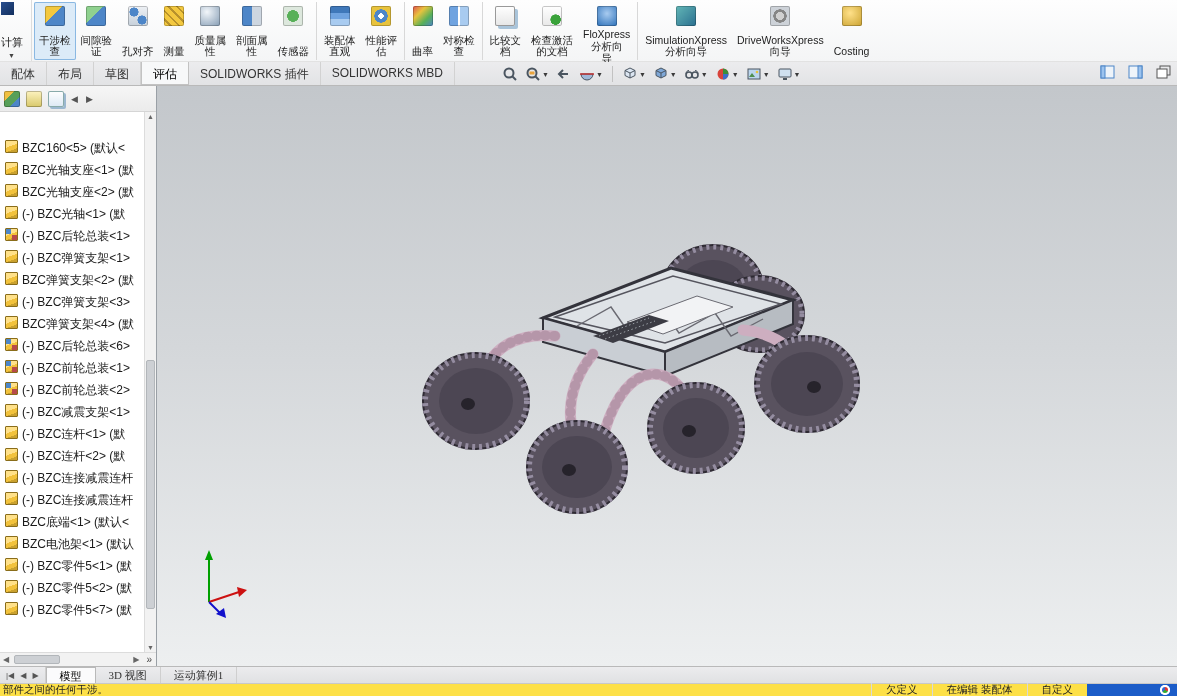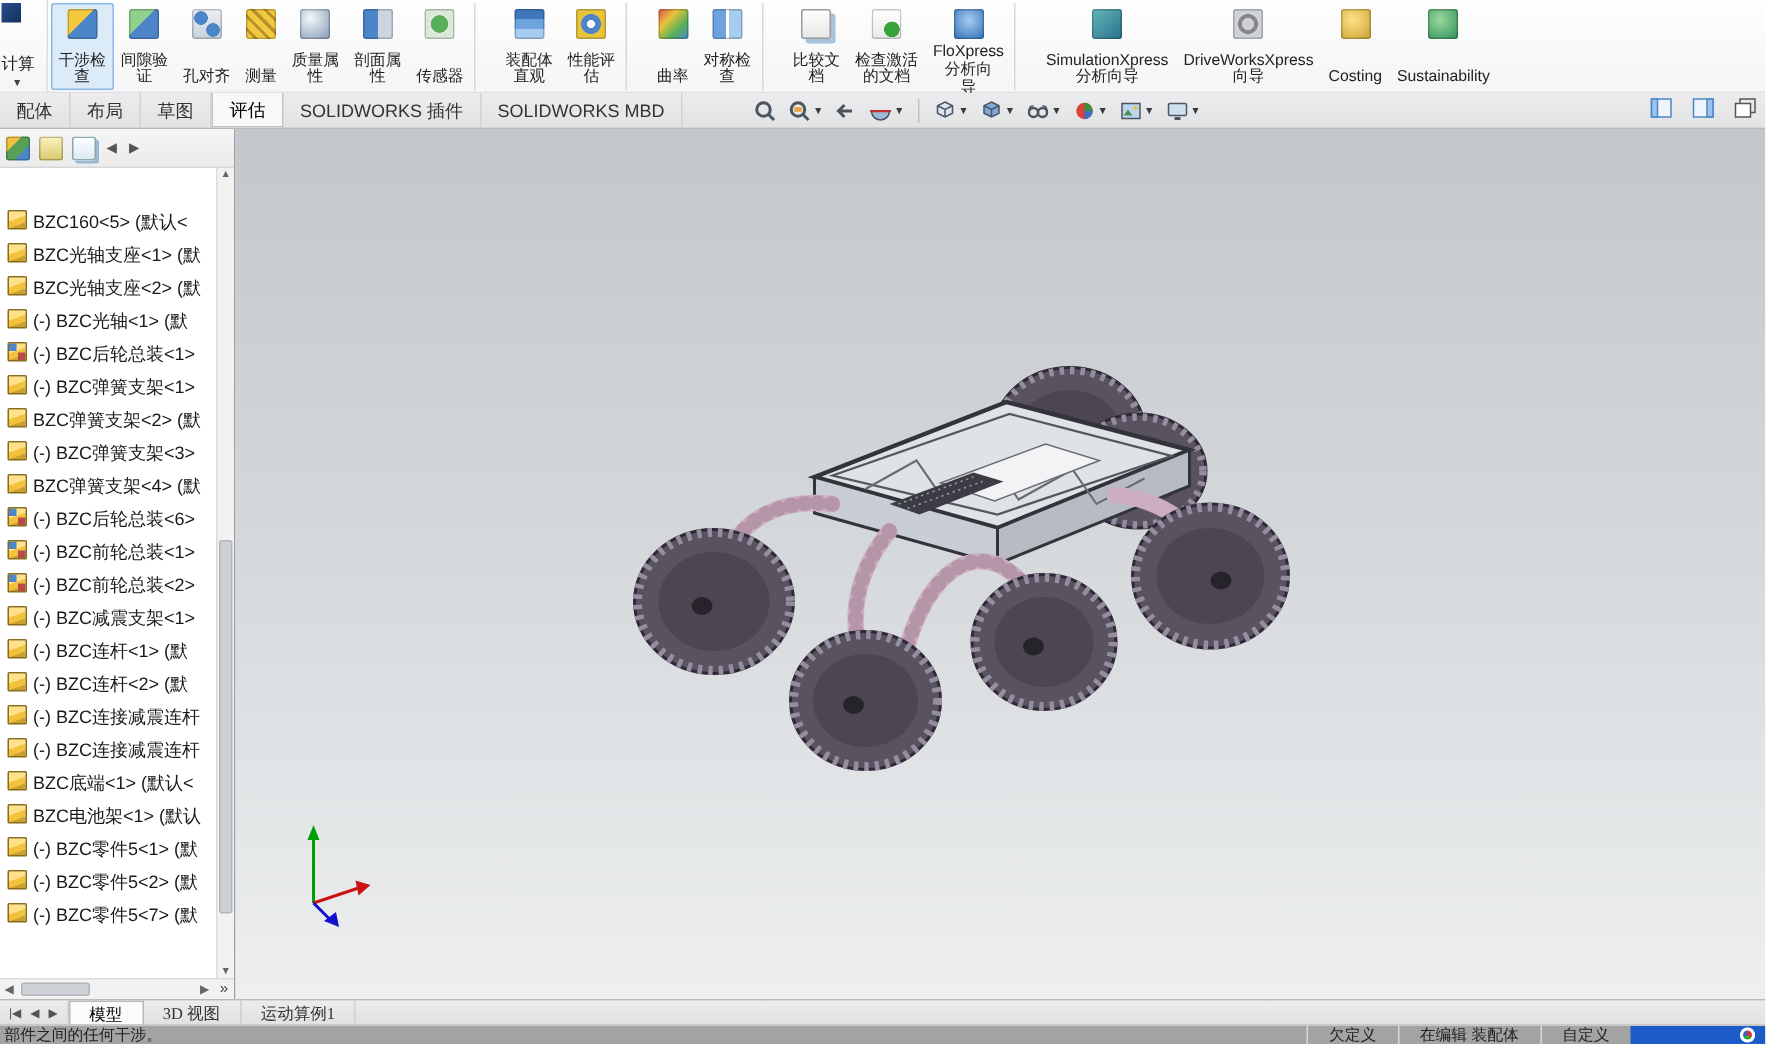--- a/index.html
+++ b/index.html
@@ -13,21 +13,21 @@
             display:flex; align-items:stretch; }
   .cut-col { width:32px; flex:none; border-right:1px solid #ddd; position:relative;
              font-size:11px; text-align:left; padding:2px 1px; overflow:hidden; }
   .cut-col .mini-ic { width:13px; height:13px; background:linear-gradient(135deg,#2a4f8f,#13305e); display:inline-block; }
   .cut-col .l1,.cut-col .l2 { line-height:1.3; white-space:nowrap;margin-top:18px; }
   .cut-col .dd { position:absolute; bottom:2px; left:8px; font-size:7px; color:#444; }
   .cm-buttons { display:flex; align-items:stretch; flex:1; padding:2px 2px 1px 2px; }
   .cm-btn { display:flex; flex-direction:column; align-items:center; justify-content:space-between;
             gap:3px; padding:4px 5px 2px 5px; font-size:10.5px; line-height:1.12; text-align:center;
             color:#222; border-radius:2px; cursor:default; }
-  .cm-btn.sep { border-left:1px solid #d8d8d8; margin-left:2px; padding-left:20px; border-radius:0; }
+  .cm-btn.sep { border-left:1px solid #d8d8d8; margin-left:2px; padding-left:7px; border-radius:0; }
   .cm-btn.active { background:#dcebf8; box-shadow:inset 0 0 0 1px #8ab8e2; }
   .cm-btn.disabled .cm-label { color:#9aa0a6; }
   .cm-label { white-space:pre-line; }
   .cm-icon { width:20px; height:20px; border-radius:2px; flex:none;
              box-shadow:inset 0 0 0 1px rgba(0,0,0,.22); background:#cdd6e0; }
   [data-icon="interference-check-icon"]   { background:linear-gradient(135deg,#f3c83f 0 45%,#4d86c8 45%); }
   [data-icon="clearance-verify-icon"]     { background:linear-gradient(135deg,#8fd18f 0 45%,#4d86c8 45%); }
   [data-icon="hole-alignment-icon"]       { background:radial-gradient(circle at 30% 30%,#4d86c8 0 22%,transparent 24%),radial-gradient(circle at 70% 70%,#4d86c8 0 22%,transparent 24%),linear-gradient(#eef1f5,#c6d0da); }
   [data-icon="measure-icon"]              { background:repeating-linear-gradient(45deg,#f3c83f 0 4px,#b8922c 4px 6px); }
   [data-icon="mass-properties-icon"]      { background:radial-gradient(circle at 35% 30%,#f2f6fa,#829ab2); }
@@ -45,21 +45,21 @@
   [data-icon="driveworksxpress-icon"]     { background:radial-gradient(circle,#d0d0d0 0 28%,#868686 30% 46%,#cdd2d8 48%); }
   [data-icon="costing-icon"]              { background:radial-gradient(circle at 40% 35%,#ffe18a,#caa12e); }
   [data-icon="sustainability-icon"]       { background:radial-gradient(circle at 40% 35%,#9cd89c,#2a8f58); }
 
   
   .tabrow { position:absolute; left:0; top:62px; right:0; height:24px;
             background:linear-gradient(#ececee,#e2e3e5); border-bottom:1px solid #b9b9b9;
             display:flex; align-items:stretch; }
   .ribbon-tabs { display:flex; align-items:stretch; }
   .rtab { padding:4px 11px 3px 11px; font-size:12px; color:#333; border-right:1px solid #d2d2d2;
-          display:flex; align-items:center; cursor:default; }
+          display:flex; align-items:flex-start; cursor:default; }
   .rtab.active { background:#f7f8f9; border:1px solid #c2c2c2; border-top:none; color:#000; }
   .hu-toolbar { position:absolute; left:500px; top:0; height:24px; display:flex; align-items:center; gap:3px; }
   .hu-btn { display:flex; align-items:center; gap:1px; padding:1px 2px; border-radius:2px; }
   .hu-caret { font-size:7px; color:#3a3a3a; }
   .hu-divider { width:1px; height:16px; background:#c2c2c2; margin:0 4px; }
   .tabrow-right { position:absolute; right:6px; top:3px; display:flex; gap:13px; align-items:center; }
   
   .fm-panel { position:absolute; left:0; top:86px; width:157px; bottom:30px;
               background:#fff; border-right:1px solid #9aa0a6; }
   .fm-header { height:26px; background:linear-gradient(#f6f6f6,#ebebeb); border-bottom:1px solid #d5d5d5;
@@ -102,21 +102,21 @@
   .doc-tabs { position:absolute; left:0; right:0; bottom:13px; height:17px;
               background:linear-gradient(#ececee,#e0e1e3); border-top:1px solid #b9b9b9;
               display:flex; align-items:stretch; font-size:11px; }
   .dnav { display:flex; align-items:center; gap:2px; padding:0 4px; border-right:1px solid #cfcfcf; }
   .dnav span { font-size:8px; color:#555; padding:0 2px; }
   .dtab { padding:1px 13px 0 13px; display:flex; align-items:center; color:#333;
           border-right:1px solid #cfcfcf;font-family:Liberation Serif, serif; }
   .dtab.active { background:#fbfbfc; border:1px solid #b9b9b9; border-bottom:none; color:#000; }
 
   
-  .statusbar { position:absolute; left:0; right:0; bottom:0; height:13px; background:#a3a3a3;
+  .statusbar { position:absolute; left:0; right:0; bottom:0; height:13px; background:#fde047;
                border-top:1px solid #c8c8c8; display:flex; align-items:center; font-size:10.5px; color:#222; }
   .sb-msg { flex:1; padding-left:3px; white-space:nowrap; overflow:hidden; }
   .sb-field { padding:0 14px; border-left:1px solid #d8d8d8; white-space:nowrap; }
   .sb-brand { width:90px; height:13px; background:#1b5cc8; display:flex; align-items:center;
               justify-content:flex-end; padding-right:7px; }
   .sb-logo { width:10px; height:10px; border-radius:50%; background:#fff;
              box-shadow:inset 0 0 0 2px #fff; position:relative; }
   .sb-logo::after { content:""; position:absolute; left:2px; top:2px; width:6px; height:6px; border-radius:50%;
                     background:conic-gradient(#d33 0 33%,#3a3 33% 66%,#36c 66%); }
 </style>
@@ -207,24 +207,20 @@
 分析向导</span>
         </div>
         <div class="cm-btn">
           <span class="cm-icon" data-icon="driveworksxpress-icon"></span>
           <span class="cm-label">DriveWorksXpress
 向导</span>
         </div>
         <div class="cm-btn">
           <span class="cm-icon" data-icon="costing-icon"></span>
           <span class="cm-label">Costing</span>
-        </div>
-        <div class="cm-btn">
-          <span class="cm-icon" data-icon="sustainability-icon"></span>
-          <span class="cm-label">Sustainability</span>
         </div>
       </div>
   </div>
 
   <div class="tabrow">
     <div class="ribbon-tabs">
 
     <div class="rtab">
           <span>配体</span>
         </div>

